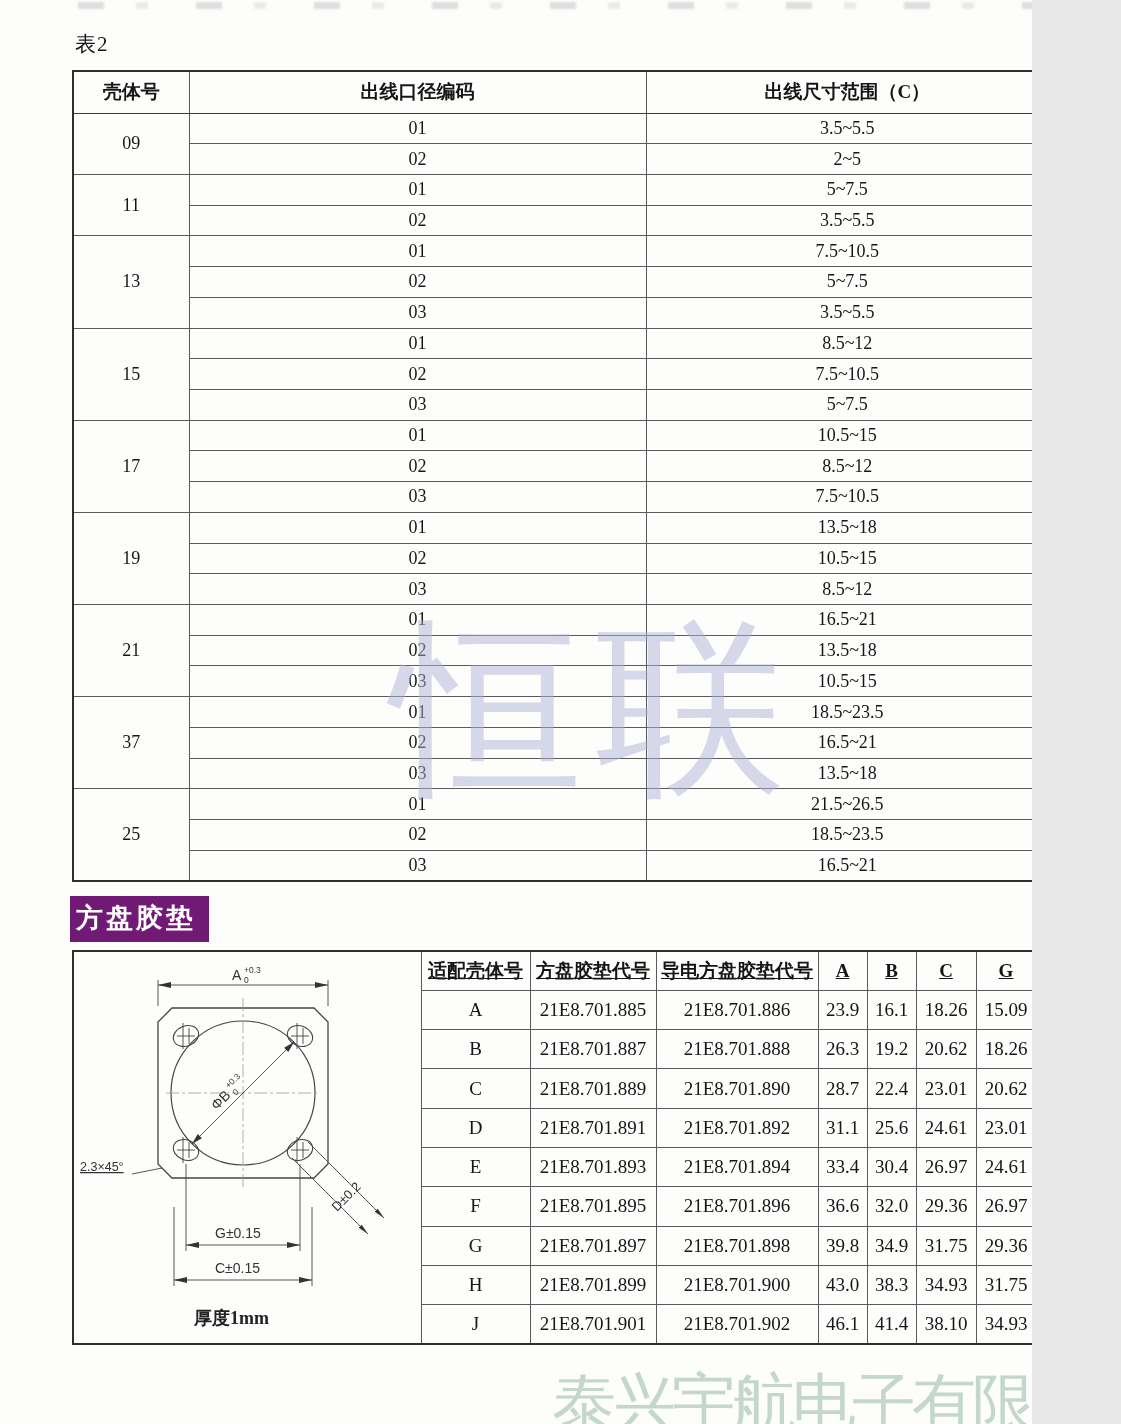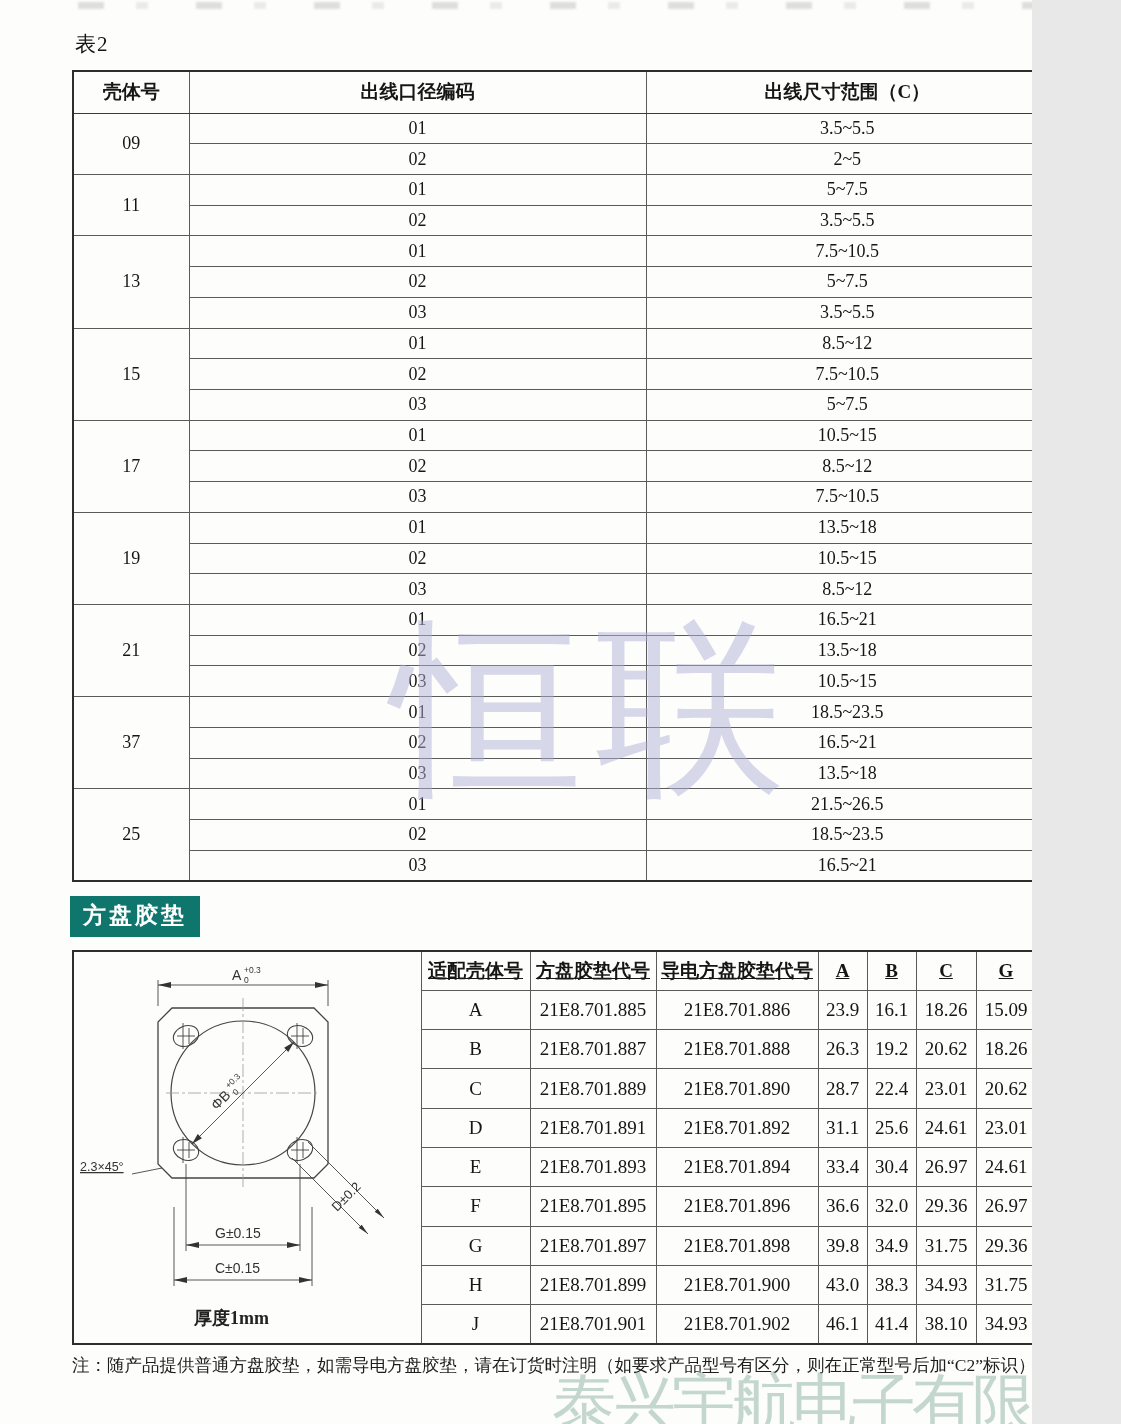--- a/index.html
+++ b/index.html
@@ -16,23 +16,23 @@
   .t1{position:absolute;left:72px;top:70px;width:976px;border:2px solid #2e2e2e;}
   .t1 th,.t1 td{border:1px solid #5a5a5a;text-align:center;vertical-align:middle;
                 font-size:18px;padding:0;overflow:hidden;}
   .t1 thead tr{height:42px;}
   .t1 thead th{font-weight:bold;font-size:19px;border-bottom:1.5px solid #3a3a3a;}
   .t1 tbody tr{height:30.72px;}
   .t1 tr.gstart td{border-top:1.8px solid #333;}
   .t1 td.shell{font-size:18px;}
 
   
-  .sec-header{position:absolute;left:70px;top:896px;background:#0f766e;color:#fff;
-              font-family:"Liberation Sans",sans-serif;font-weight:bold;font-size:23px;
-              padding:4px 13px 6px 13px;letter-spacing:3px;}
+  .sec-header{position:absolute;left:70px;top:896px;background:#701a75;color:#fff;
+              font-family:"Liberation Sans",sans-serif;font-weight:bold;font-size:27px;
+              padding:4px 13px 6px 6px;letter-spacing:3px;}
 
   
   .t2{position:absolute;left:72px;top:950px;width:1008px;border:2px solid #2e2e2e;}
   .t2 th,.t2 td{border:1px solid #5a5a5a;text-align:center;vertical-align:middle;
                 font-size:19px;padding:0;overflow:hidden;}
   .t2 tr{height:39.3px;}
   .t2 th{font-weight:bold;text-decoration:underline;}
   .t2 td.draw-cell{padding:0;vertical-align:top;}
   .t2 svg{display:block;}
 
@@ -388,18 +388,17 @@
           <td>21E8.701.902</td>
           <td>46.1</td>
           <td>41.4</td>
           <td>38.10</td>
           <td>34.93</td>
           <td>4.0</td>
         </tr>
       </tbody>
   </table>
 
-  <div class="note">注：随产品提供普通方盘胶垫，如需导电方盘胶垫，请在订货时注明（如要求产品型号有区分，则在正常型号后加“C2”标识）</div>
 
   <div class="wm-center">恒联</div>
   <div class="wm-bottom">泰兴宇航电子有限公司</div>
 
 </div>
 
 </body></html>

